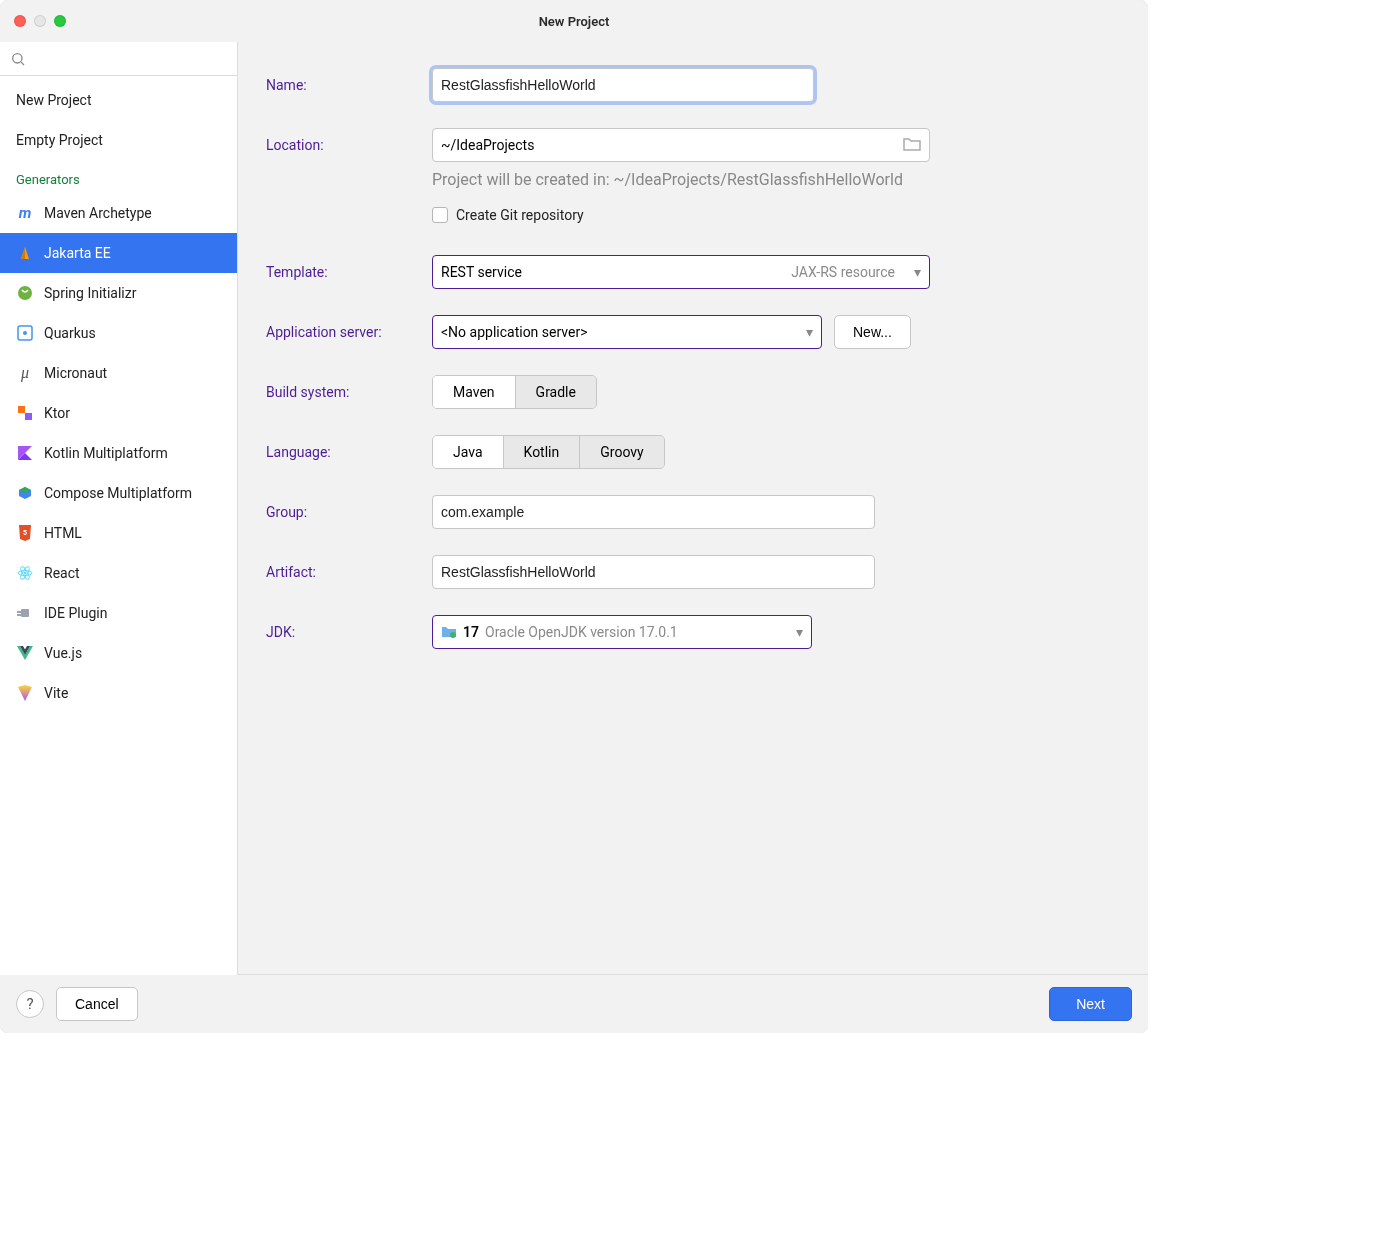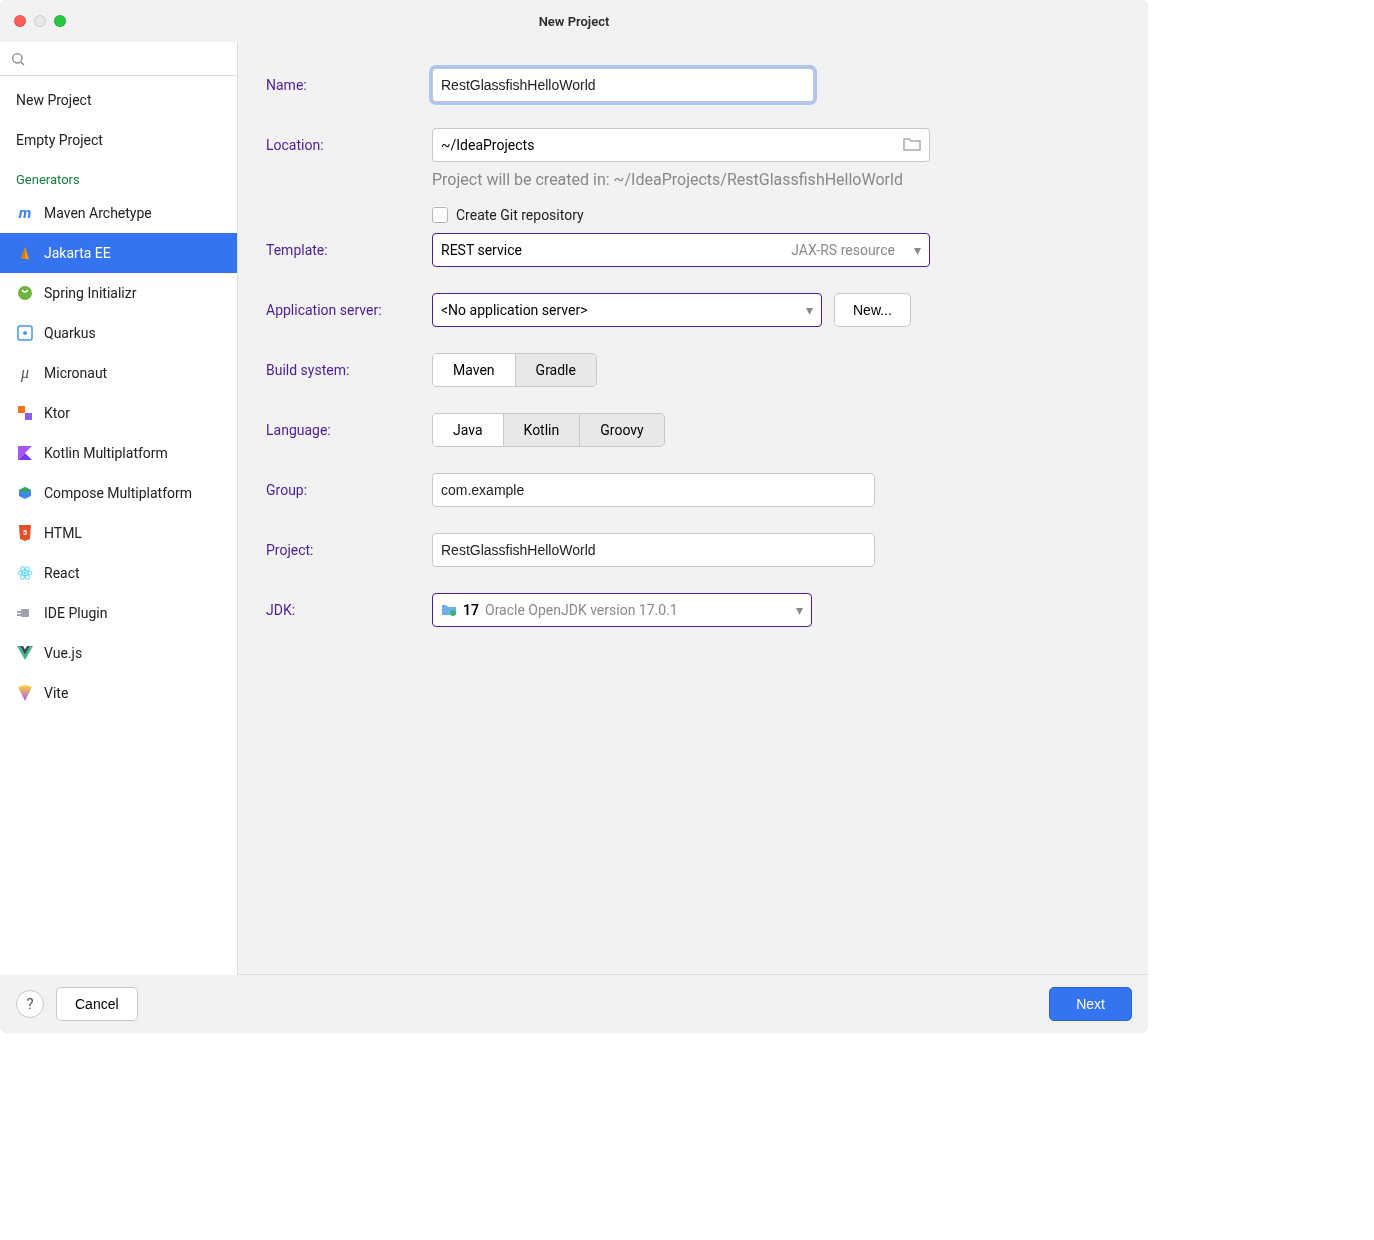--- a/index.html
+++ b/index.html
@@ -138,21 +138,21 @@
   color: #888;
   margin-left: 166px;
   margin-top: -18px;
   margin-bottom: 18px;
 }
 .checkbox-row {
   margin-left: 166px;
   display: flex;
   align-items: center;
   gap: 8px;
-  margin-bottom: 10px;
+  margin-bottom: 32px;
   font-size: 14px;
   color: #222;
 }
 .checkbox {
   width: 16px; height: 16px;
   border: 1px solid #b6b6b6;
   border-radius: 3px;
   background: #fff;
 }
 .combo {
@@ -479,21 +479,21 @@
       </div>
 
       <div class="form-row">
         <div class="label">Group:</div>
         <div class="field-col">
           <input type="text" class="tf tf-group" value="com.example" style="">
         </div>
       </div>
 
       <div class="form-row">
-        <div class="label">Project:</div>
+        <div class="label">Artifact:</div>
         <div class="field-col">
           <input type="text" class="tf tf-group" value="RestGlassfishHelloWorld" style="">
         </div>
       </div>
 
       <div class="form-row">
         <div class="label">JDK:</div>
         <div class="field-col">
           <div class="combo jdk">
             <span class="jdk-folder">

